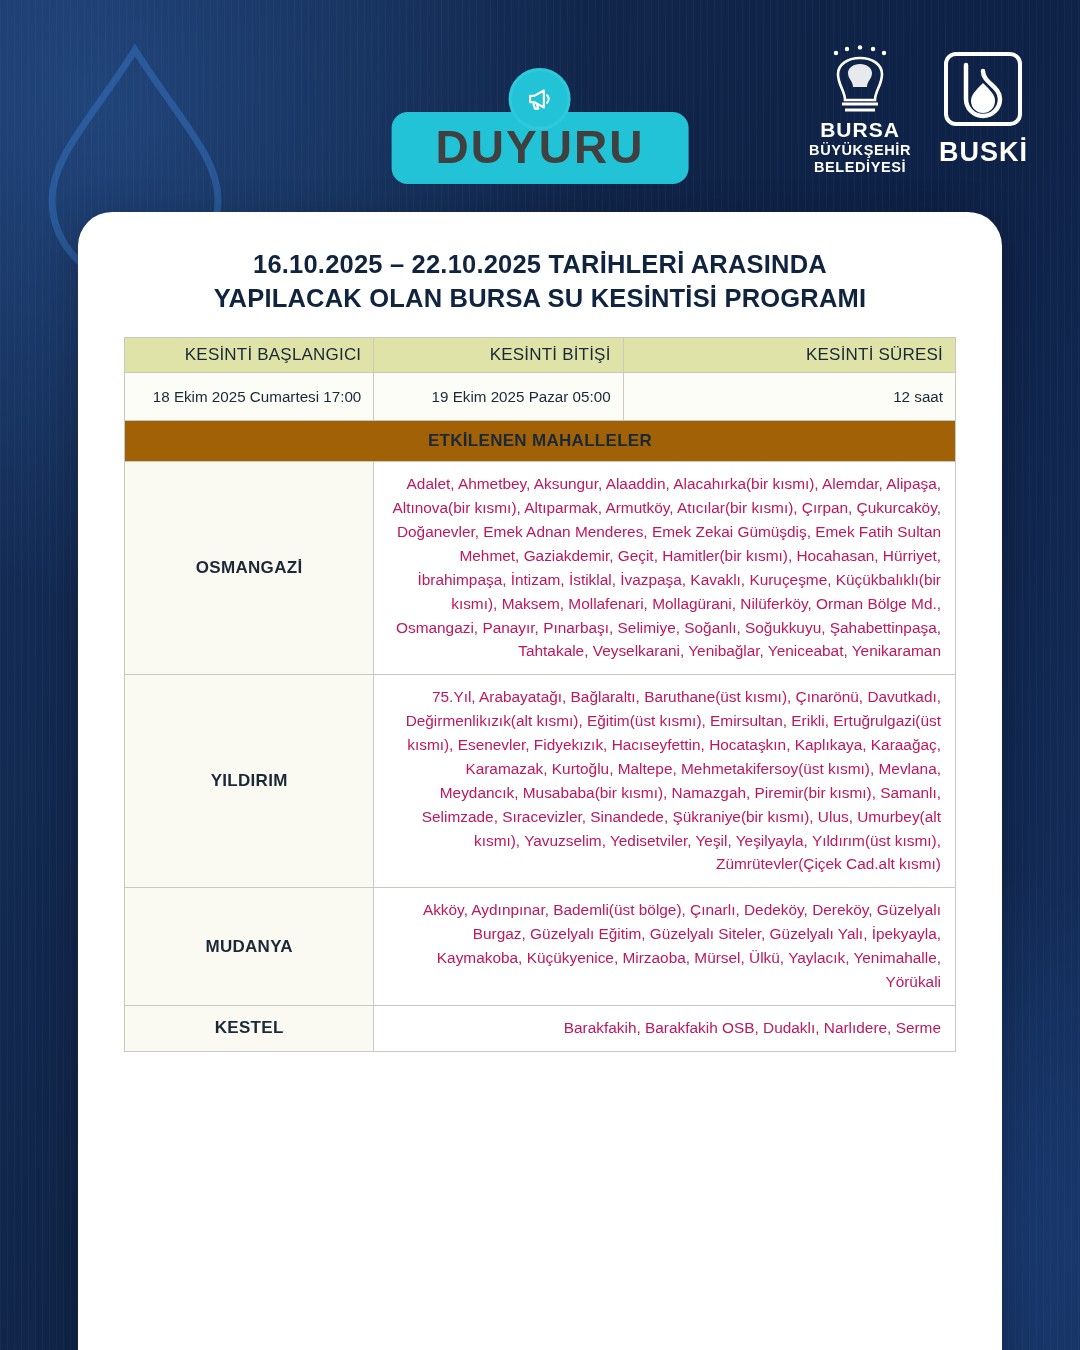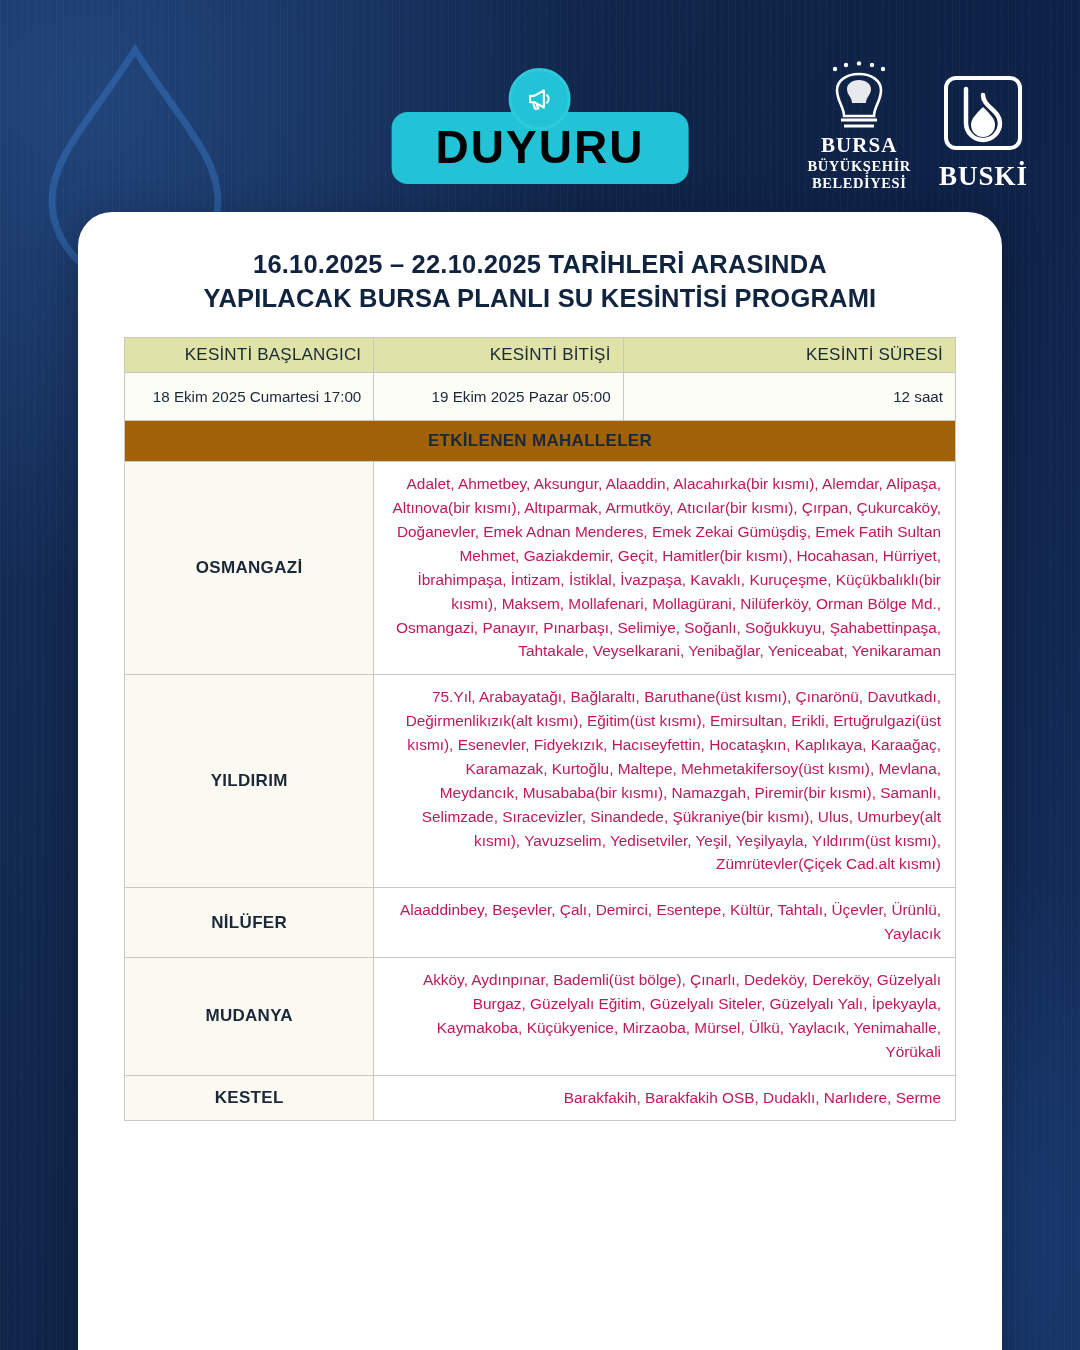--- a/index.html
+++ b/index.html
@@ -86,33 +86,32 @@
     background: #22c3d6;
     border-radius: 16px;
     padding: 12px 44px 14px 44px;
     position: relative;
     z-index: 2;
   }
   .duyuru-pill span {
     font-size: 46px;
     font-weight: 700;
     letter-spacing: 2px;
-    color: #000000;
+    color: #404040;
     line-height: 1;
     display: block;
   }
 
   .logos {
     position: absolute;
     right: 52px;
-    top: 60px;
+    top: 44px;
     display: flex;
-    align-items: flex-end;
+    align-items: center;
     gap: 28px;
-    font-family: Liberation Serif, serif;
   }
   .logo-bursa { text-align: center; color: #fff; }
   .logo-bursa .crest { width: 92px; height: 74px; margin: 0 auto; }
   .logo-bursa .crest svg { width: 100%; height: 100%; }
   .logo-bursa .l1 { font-size: 21px; font-weight: 700; letter-spacing: 1px; line-height: 1.12; }
   .logo-bursa .l2 { font-size: 14.5px; font-weight: 700; letter-spacing: 0.6px; line-height: 1.18; }
   .logo-buski { text-align: center; color: #fff; }
   .logo-buski .mark { width: 82px; height: 84px; margin: 0 auto; }
   .logo-buski .mark svg { width: 100%; height: 100%; }
   .logo-buski .name { font-size: 27px; font-weight: 700; letter-spacing: 1px; margin-top: 2px; }
@@ -259,21 +258,21 @@
       <div class="name">BUSKİ</div>
     </div>
 
   </div>
 </div>
 
 <div class="card">
 
   <div class="title">
     <span class="line">16.10.2025 – 22.10.2025 TARİHLERİ ARASINDA</span>
-    <span class="line">YAPILACAK BURSA PLANLI SU KESİNTİSİ PROGRAMI</span>
+    <span class="line">YAPILACAK OLAN BURSA SU KESİNTİSİ PROGRAMI</span>
   </div>
 
   <table class="sched">
     <colgroup>
       <col class="col-a">
         <col class="col-b">
         <col class="col-c">
     </colgroup>
     <thead>
       <tr>
@@ -297,24 +296,20 @@
       <tr class="dist mid">
         <td class="dist-name">OSMANGAZİ</td>
         <td class="dist-list" colspan="2">Adalet, Ahmetbey, Aksungur, Alaaddin, Alacahırka(bir kısmı), Alemdar, Alipaşa, Altınova(bir kısmı), Altıparmak, Armutköy, Atıcılar(bir kısmı), Çırpan, Çukurcaköy, Doğanevler, Emek Adnan Menderes, Emek Zekai Gümüşdiş, Emek Fatih Sultan Mehmet, Gaziakdemir, Geçit, Hamitler(bir kısmı), Hocahasan, Hürriyet, İbrahimpaşa, İntizam, İstiklal, İvazpaşa, Kavaklı, Kuruçeşme, Küçükbalıklı(bir kısmı), Maksem, Mollafenari, Mollagürani, Nilüferköy, Orman Bölge Md., Osmangazi, Panayır, Pınarbaşı, Selimiye, Soğanlı, Soğukkuyu, Şahabettinpaşa, Tahtakale, Veyselkarani, Yenibağlar, Yeniceabat, Yenikaraman</td>
       </tr>
 
       <tr class="dist mid">
         <td class="dist-name">YILDIRIM</td>
         <td class="dist-list" colspan="2">75.Yıl, Arabayatağı, Bağlaraltı, Baruthane(üst kısmı), Çınarönü, Davutkadı, Değirmenlikızık(alt kısmı), Eğitim(üst kısmı), Emirsultan, Erikli, Ertuğrulgazi(üst kısmı), Esenevler, Fidyekızık, Hacıseyfettin, Hocataşkın, Kaplıkaya, Karaağaç, Karamazak, Kurtoğlu, Maltepe, Mehmetakifersoy(üst kısmı), Mevlana, Meydancık, Musababa(bir kısmı), Namazgah, Piremir(bir kısmı), Samanlı, Selimzade, Sıracevizler, Sinandede, Şükraniye(bir kısmı), Ulus, Umurbey(alt kısmı), Yavuzselim, Yedisetviler, Yeşil, Yeşilyayla, Yıldırım(üst kısmı), Zümrütevler(Çiçek Cad.alt kısmı)</td>
       </tr>
 
-      <tr class="dist mid">
-        <td class="dist-name">NİLÜFER</td>
-        <td class="dist-list" colspan="2">Alaaddinbey, Beşevler, Çalı, Demirci, Esentepe, Kültür, Tahtalı, Üçevler, Ürünlü, Yaylacık</td>
-      </tr>
 
       <tr class="dist mid">
         <td class="dist-name">MUDANYA</td>
         <td class="dist-list" colspan="2">Akköy, Aydınpınar, Bademli(üst bölge), Çınarlı, Dedeköy, Dereköy, Güzelyalı Burgaz, Güzelyalı Eğitim, Güzelyalı Siteler, Güzelyalı Yalı, İpekyayla, Kaymakoba, Küçükyenice, Mirzaoba, Mürsel, Ülkü, Yaylacık, Yenimahalle, Yörükali</td>
       </tr>
 
       <tr class="dist mid">
         <td class="dist-name">KESTEL</td>
         <td class="dist-list" colspan="2">Barakfakih, Barakfakih OSB, Dudaklı, Narlıdere, Serme</td>
       </tr>

